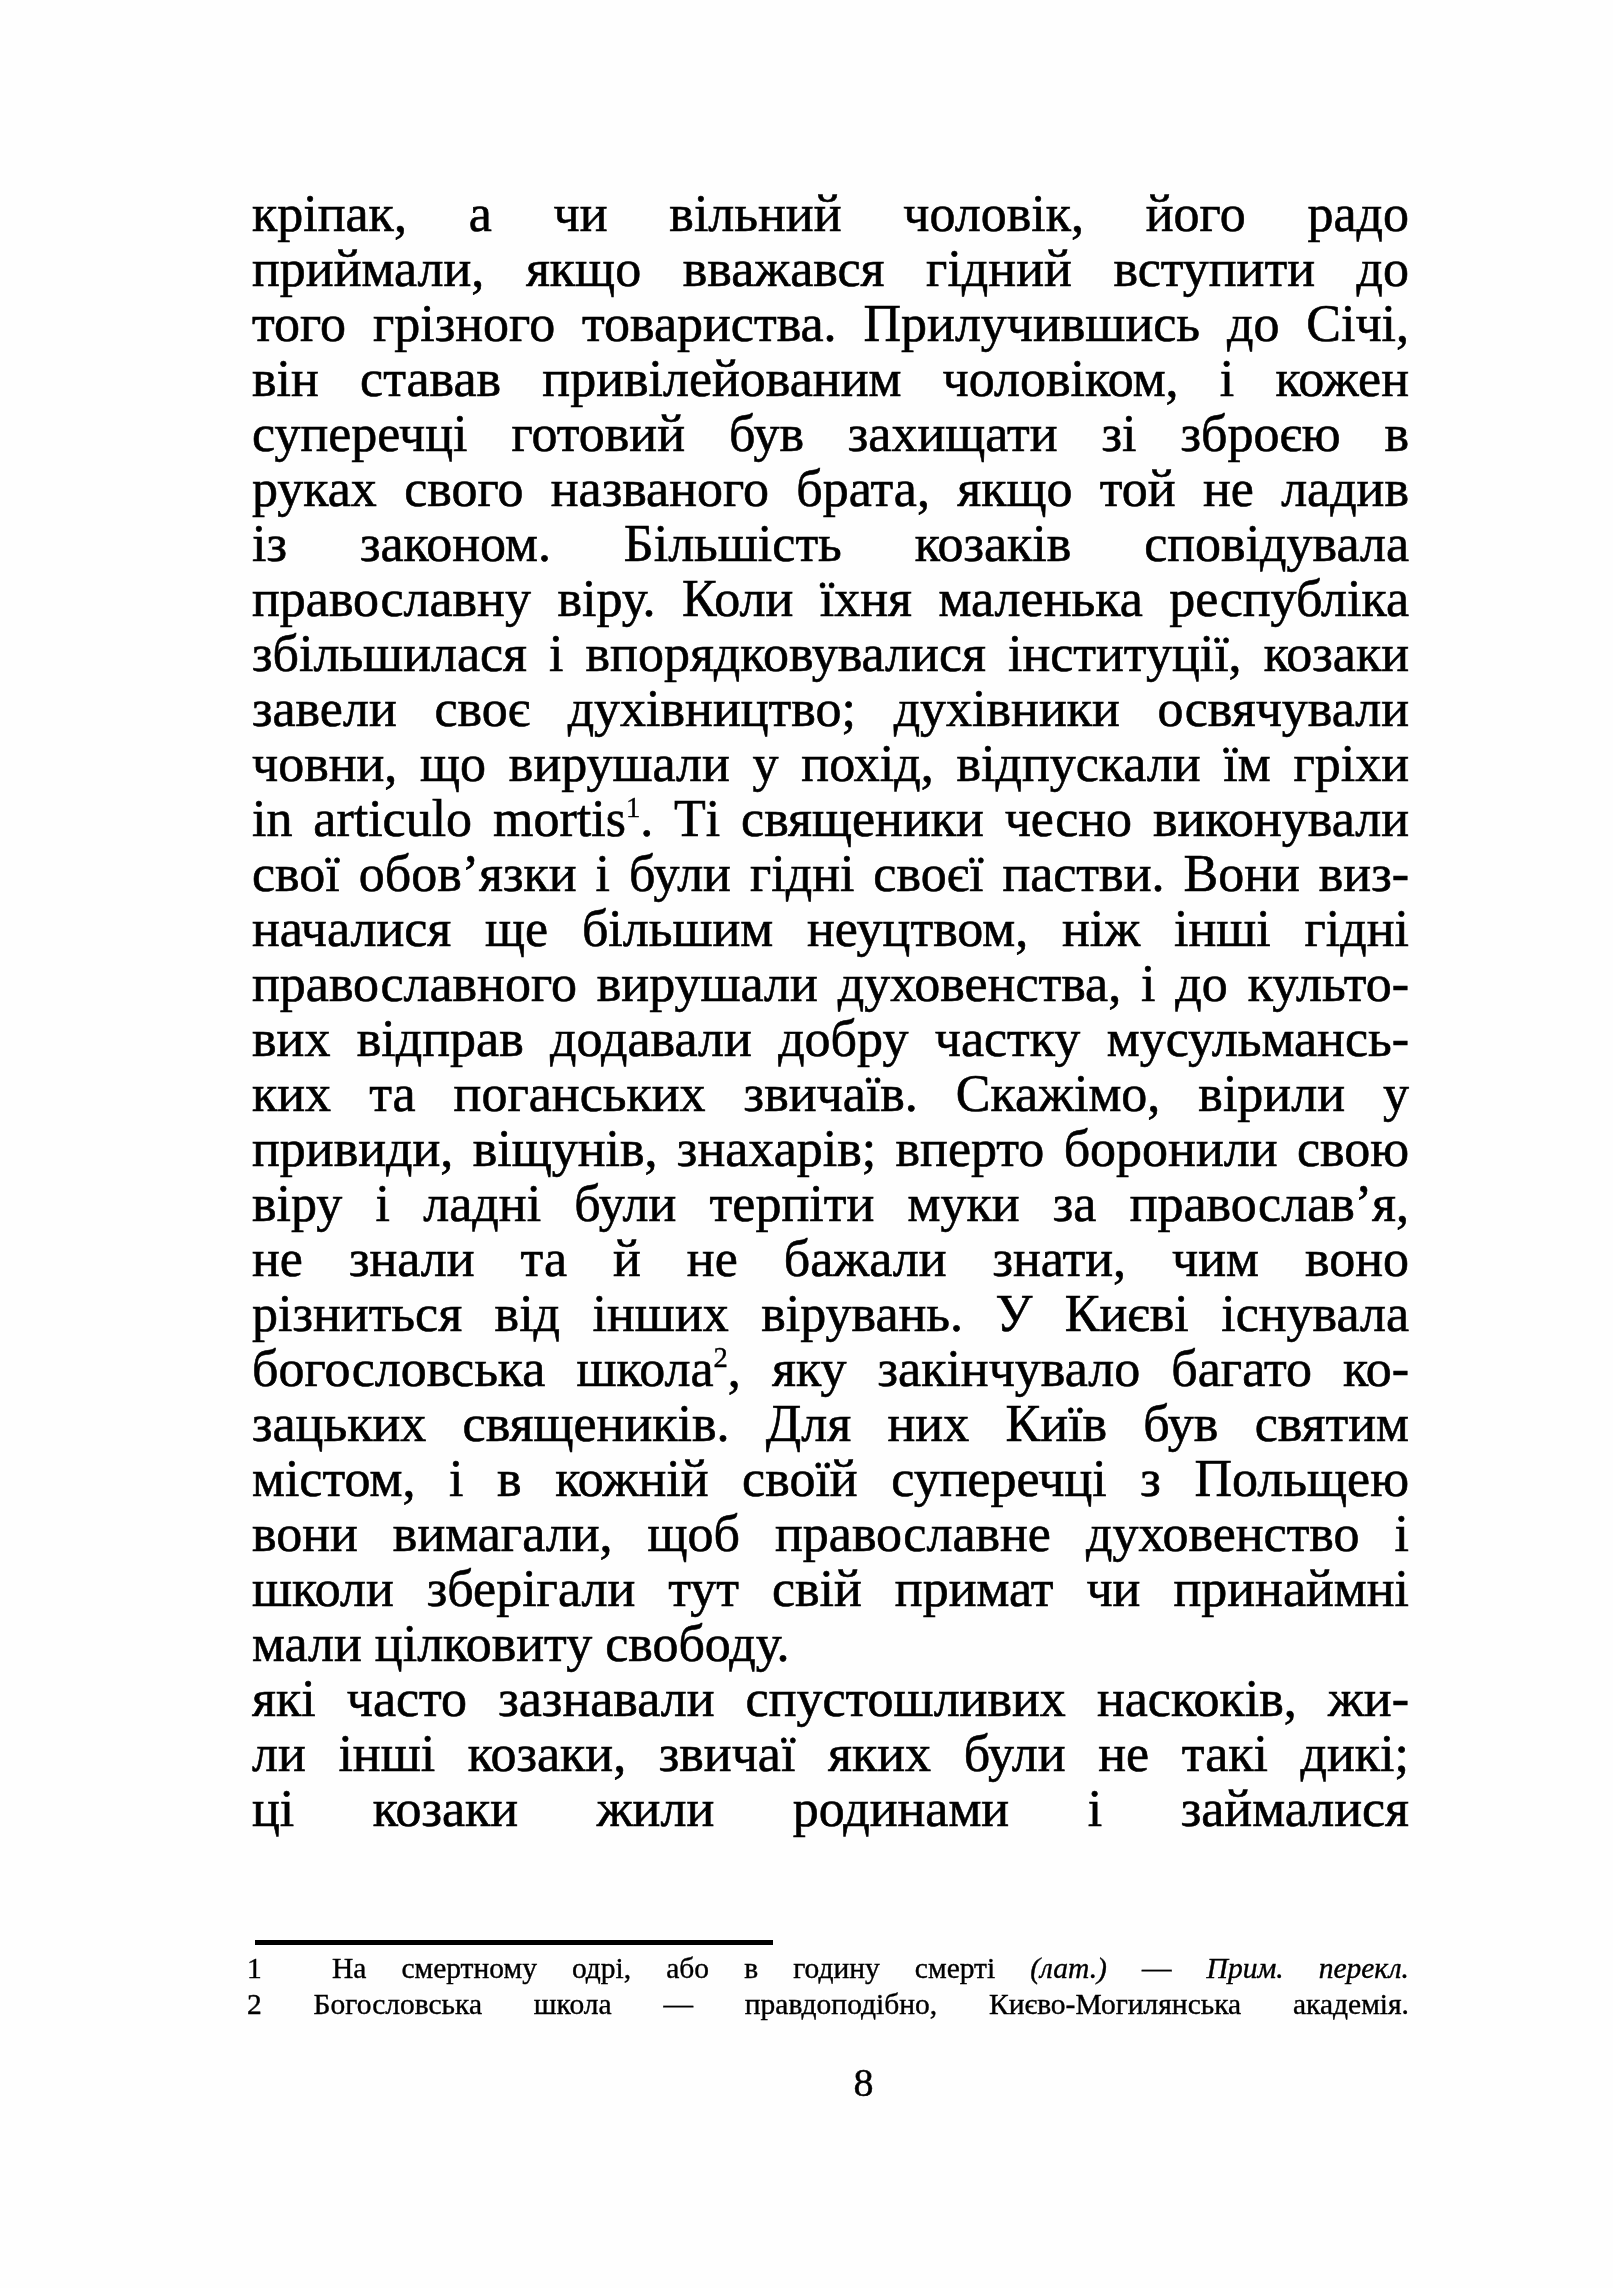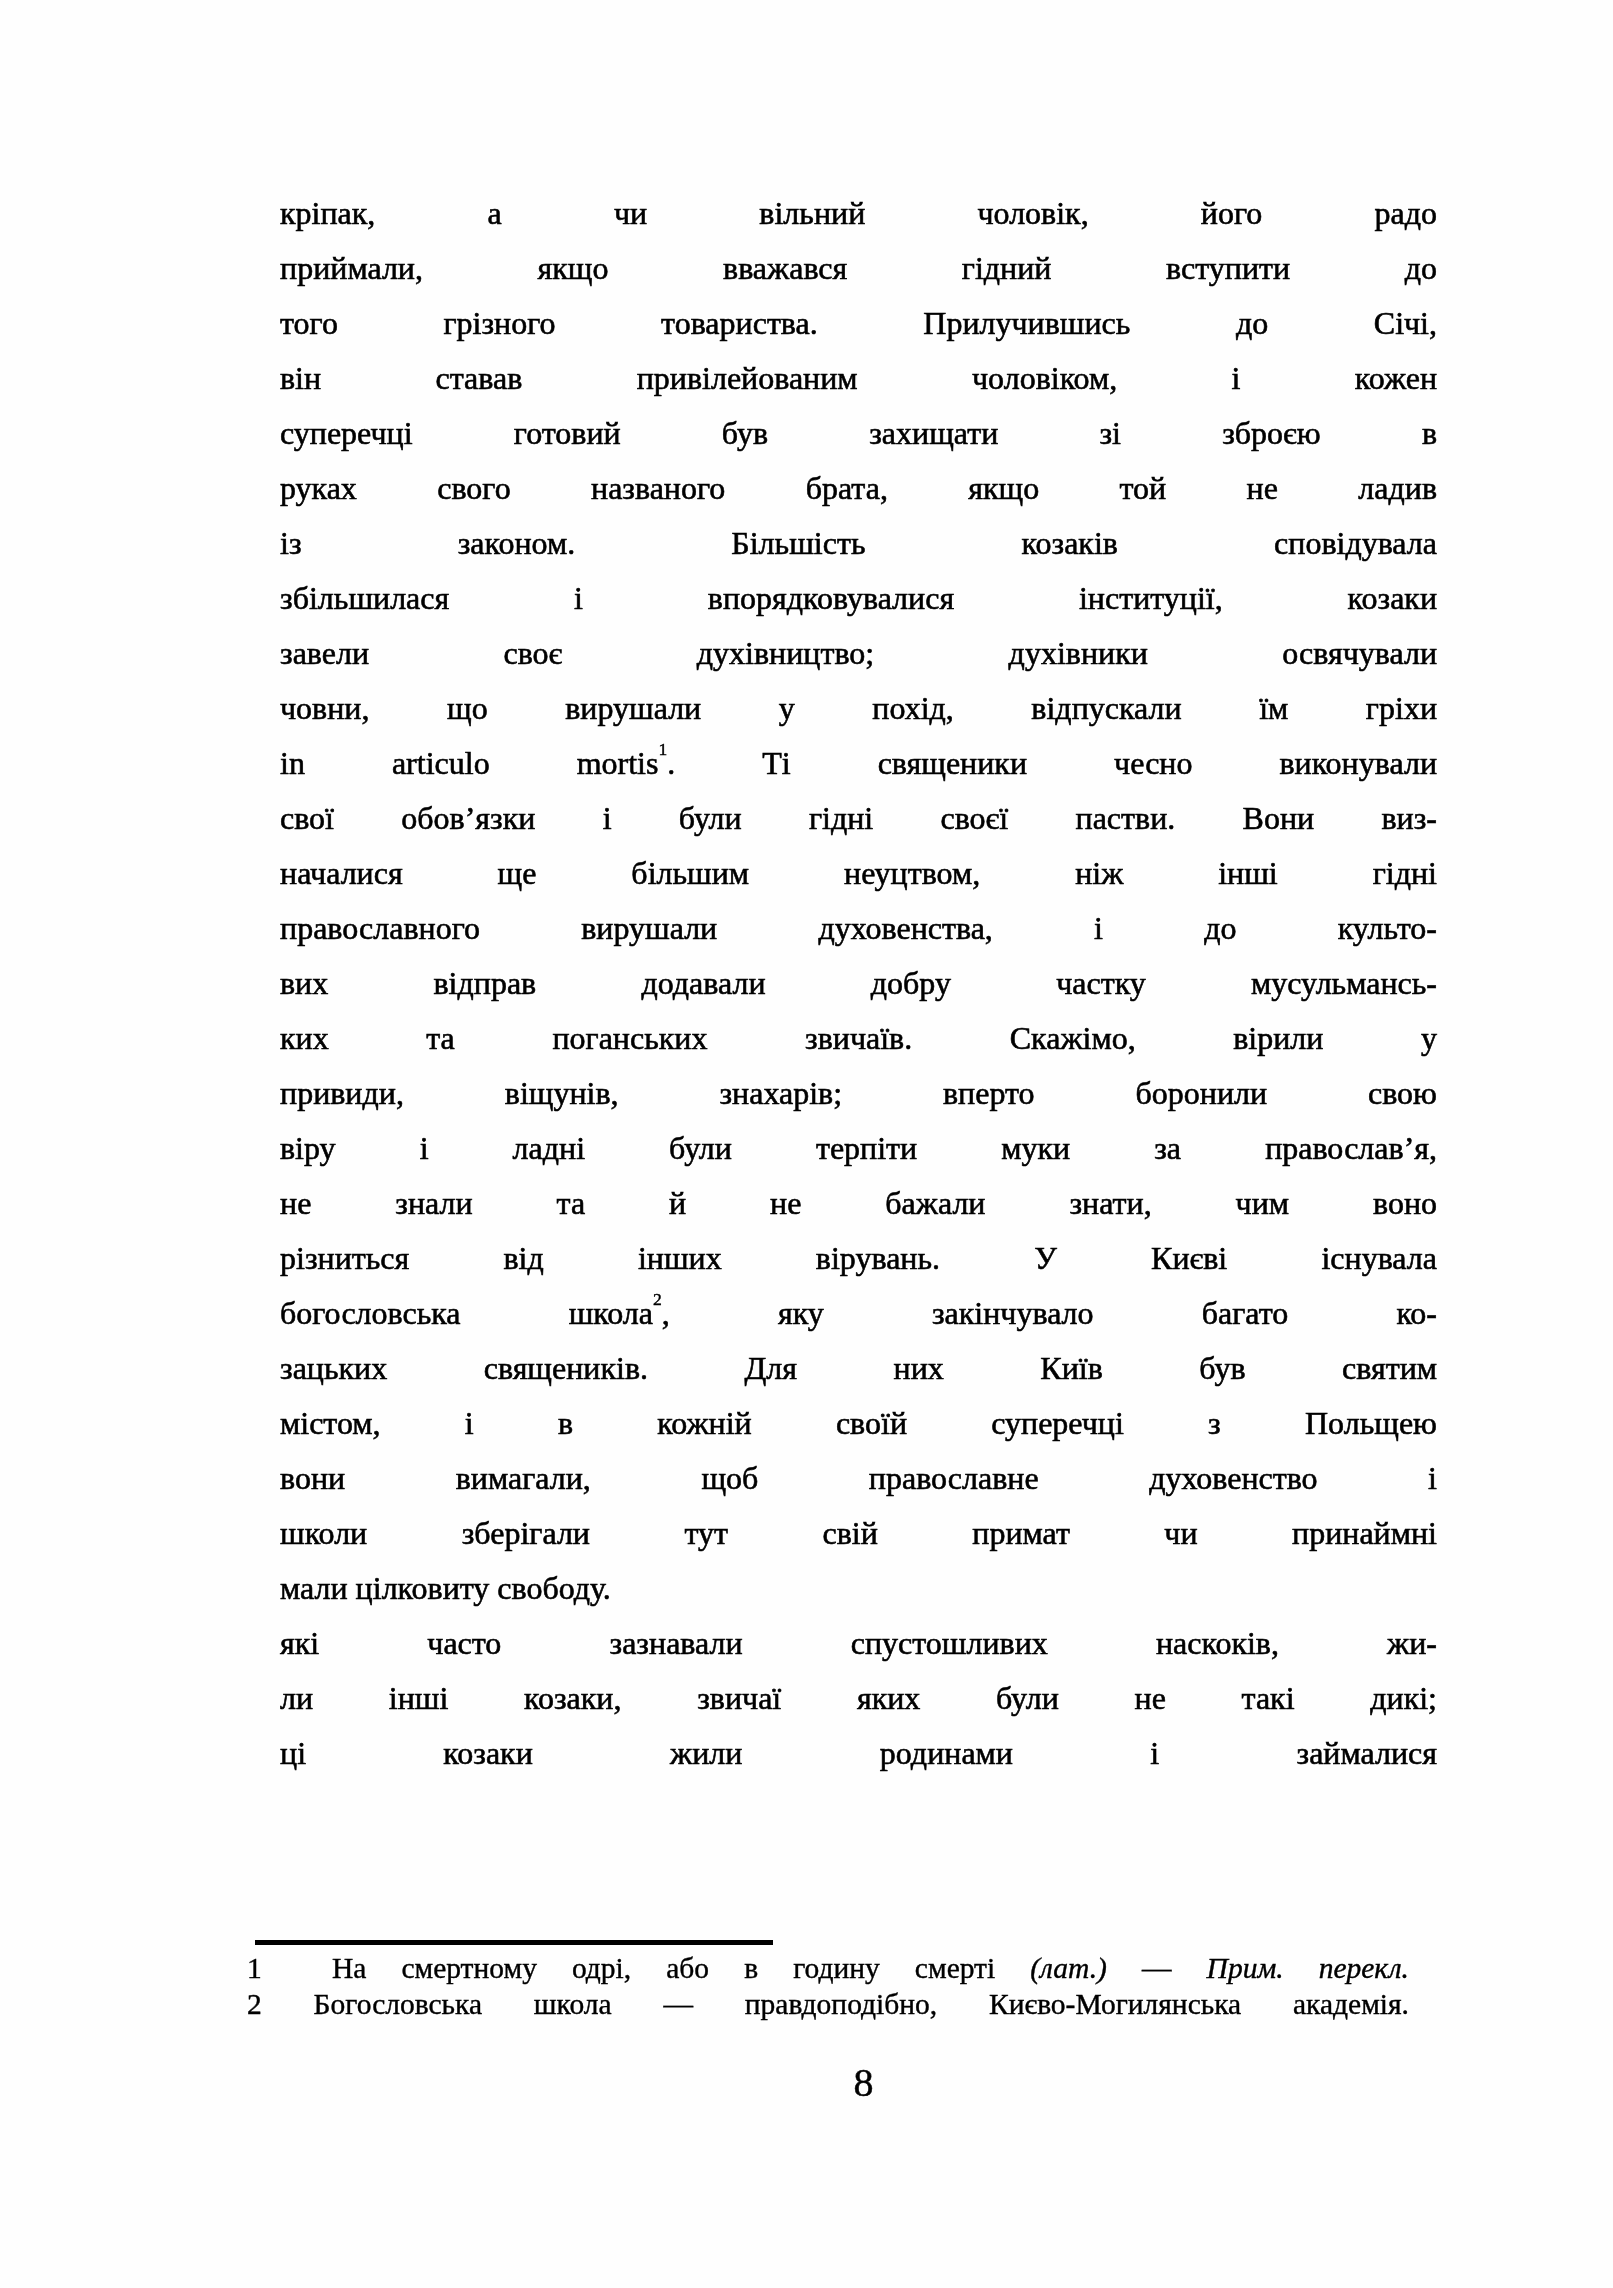--- a/index.html
+++ b/index.html
@@ -15,23 +15,22 @@
     overflow: hidden;
     font-family: "Liberation Serif", "DejaVu Serif", serif;
     color: #000;
   }
   
   .body-text {
     position: absolute;
     left: 252px;
     top: 186px;
     width: 1157px;
-    font-size: 32px;
+    font-size: 52px;
     line-height: 55px;
-    margin-left: 28px;
     -webkit-text-stroke: 0.6px currentColor;
   }
   .line {
     height: 55px;
     text-align: justify;
     text-align-last: justify;
     overflow: visible;
   }
   .line.last {
     text-align-last: left;
@@ -89,20 +88,21 @@
 
 <div class="page">
   <div class="body-text" id="body-text">
       <div class="line"><span>кріпак, а чи вільний чоловік, його радо</span></div>
       <div class="line"><span>приймали, якщо вважався гідний вступити до</span></div>
       <div class="line"><span>того грізного товариства. Прилучившись до Січі,</span></div>
       <div class="line"><span>він ставав привілейованим чоловіком, і кожен</span></div>
       <div class="line"><span>суперечці готовий був захищати зі зброєю в</span></div>
       <div class="line"><span>руках свого названого брата, якщо той не ладив</span></div>
       <div class="line"><span>із законом. Більшість козаків сповідувала</span></div>
+      <div class="line"><span>православну віру. Коли їхня маленька республіка</span></div>
       <div class="line"><span>збільшилася і впорядковувалися інституції, козаки</span></div>
       <div class="line"><span>завели своє духівництво; духівники освячували</span></div>
       <div class="line"><span>човни, що вирушали у похід, відпускали їм гріхи</span></div>
       <div class="line"><span>in articulo mortis</span><sup class="fnref">1</sup><span>. Ті священики чесно виконували</span></div>
       <div class="line"><span>свої обов’язки і були гідні своєї пастви. Вони виз-</span></div>
       <div class="line"><span>началися ще більшим неуцтвом, ніж інші гідні</span></div>
       <div class="line"><span>православного вирушали духовенства, і до культо-</span></div>
       <div class="line"><span>вих відправ додавали добру частку мусульмансь-</span></div>
       <div class="line"><span>ких та поганських звичаїв. Скажімо, вірили у</span></div>
       <div class="line"><span>привиди, віщунів, знахарів; вперто боронили свою</span></div>

